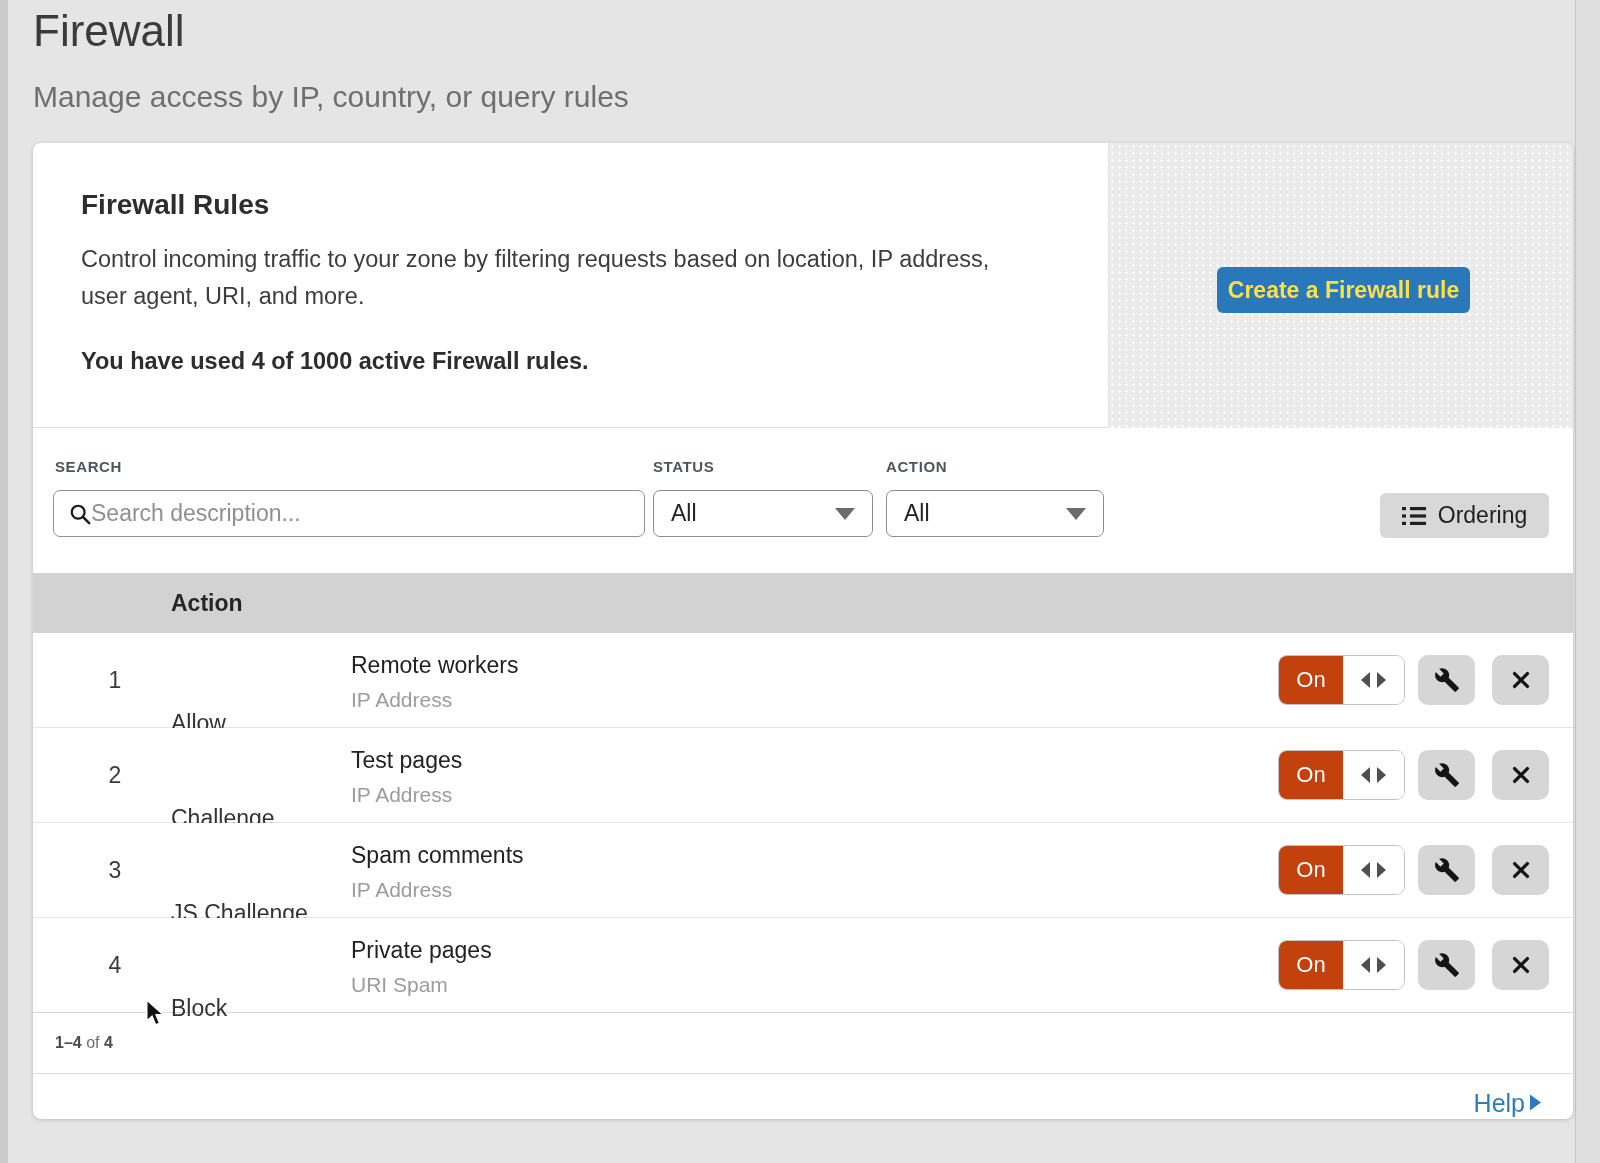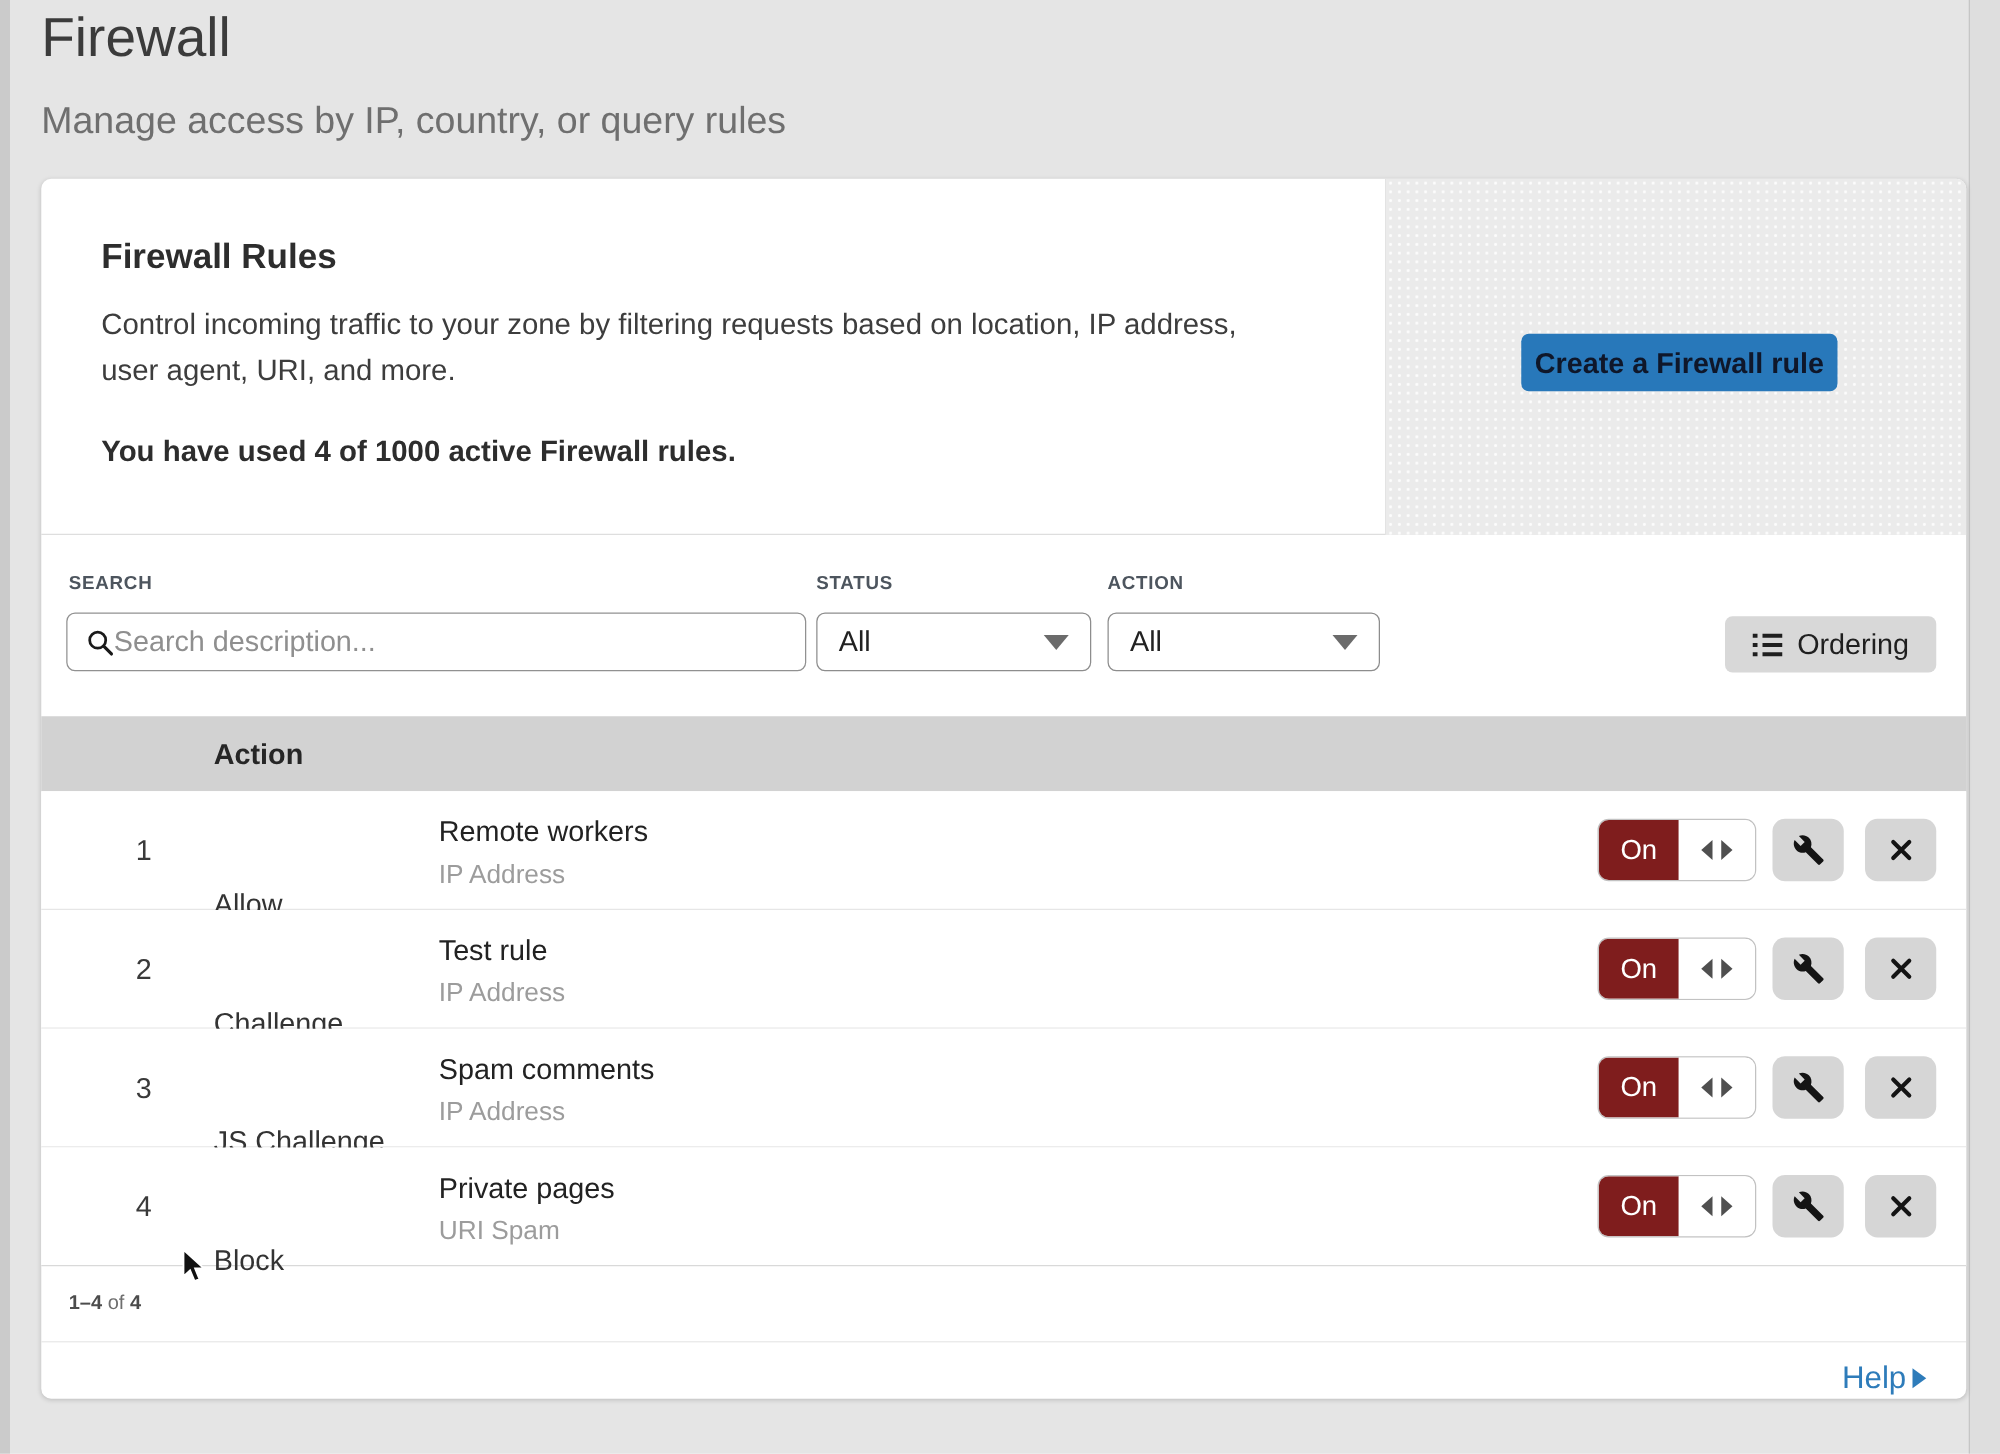--- a/index.html
+++ b/index.html
@@ -27,21 +27,21 @@
   .gray-panel {
     position:absolute; left:1075px; top:0; width:465px; height:285px;
     background-color:#ebebeb;
     background-image:radial-gradient(rgba(255,255,255,.85) 1px, rgba(0,0,0,0) 1.3px);
     background-size:7px 7px;
     border-left:1px solid #e3e3e3;
     border-top-right-radius:8px;
   }
   .create-btn {
     position:absolute; left:108px; top:124px; width:253px; height:46px;
-    background:#2878ba; color:#0f172a; border:none; border-radius:6px;
+    background:#2878ba; color:#fde047; border:none; border-radius:6px;
     font-family:inherit; font-size:23px; font-weight:600; cursor:pointer;
   }
   .card-heading { position:absolute; left:48px; top:46px; font-size:28px; font-weight:700; color:#2d2d2d; }
   .card-desc { position:absolute; left:48px; top:98px; font-size:23.5px; line-height:37px; color:#3d3d3d; }
   .card-note { position:absolute; left:48px; top:205px; font-size:23.5px; font-weight:700; color:#2d2d2d; }
 
   
   .filter-label { position:absolute; top:315px; font-size:15px; font-weight:700; letter-spacing:.6px; color:#4d555e; }
   .lbl-search { left:22px; } .lbl-status { left:620px; } .lbl-action { left:853px; }
   .search-box {
@@ -81,21 +81,21 @@
   .rule-action { position:absolute; left:138px; top:0; height:100%; line-height:94px; font-size:23px; color:#333;margin-top:43px; }
   .rule-desc-wrap { position:absolute; left:318px; top:19px; }
   .rule-desc { font-size:23px; color:#222; }
   .rule-field { font-size:21px; color:#9c9c9c; margin-top:9px; }
 
   .toggle {
     position:absolute; left:1245px; top:22px; width:127px; height:50px;
     display:flex; border:1px solid #c2c2c2; border-radius:9px; overflow:hidden; cursor:pointer; background:#fff;
   }
   .toggle-on {
-    width:64px; background:#7f1d1d; color:#fff; font-size:22px;
+    width:64px; background:#c2410c; color:#fff; font-size:22px;
     display:flex; align-items:center; justify-content:center;
   }
   .toggle-handle { flex:1; background:#fff; display:flex; align-items:center; justify-content:center; gap:7px; }
   .tri-left  { width:0; height:0; border-top:8px solid transparent; border-bottom:8px solid transparent; border-right:9px solid #4f4f4f; }
   .tri-right { width:0; height:0; border-top:8px solid transparent; border-bottom:8px solid transparent; border-left:9px solid #4f4f4f; }
 
   .icon-btn {
     position:absolute; top:22px; width:57px; height:50px;
     background:#d6d6d6; border:none; border-radius:10px; cursor:pointer;
     display:flex; align-items:center; justify-content:center;
@@ -203,21 +203,21 @@
       <svg width="22" height="22" viewBox="0 0 24 24">
         <path d="M5 5 L19 19 M19 5 L5 19" stroke="#141414" stroke-width="3.6" stroke-linecap="round"></path>
       </svg>
     </button>
   </div>
 
   <div class="rule-row">
     <span class="rule-priority">2</span>
     <span class="rule-action">Challenge</span>
     <span class="rule-desc-wrap">
-      <span class="rule-desc" style="display:block">Test rule</span>
+      <span class="rule-desc" style="display:block">Test pages</span>
       <span class="rule-field" style="display:block">IP Address</span>
     </span>
     <span class="toggle">
       <span class="toggle-on">On</span>
       <span class="toggle-handle">
         <span class="tri-left"></span>
         <span class="tri-right"></span>
       </span>
     </span>
     <button class="icon-btn wrench-btn">

